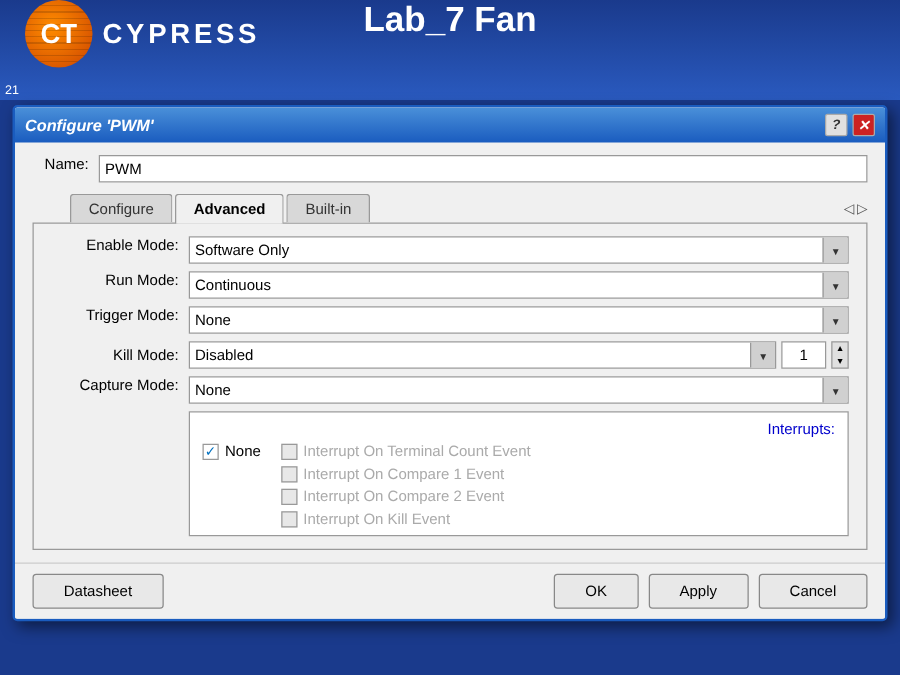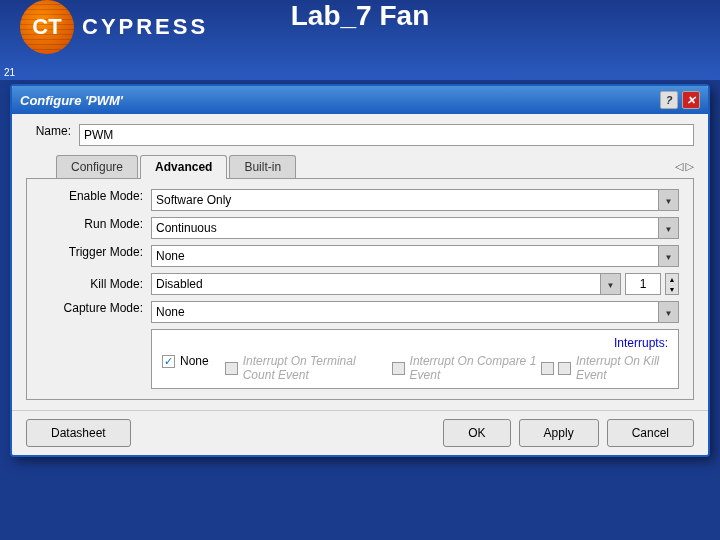--- a/index.html
+++ b/index.html
@@ -318,23 +318,22 @@
       display: flex;
       gap: 16px;
     }
     .interrupts-left {
       display: flex;
       flex-direction: column;
       gap: 4px;
     }
     .interrupts-right {
       display: flex;
-      flex-direction: row;
+      flex-direction: column;
       gap: 4px;
-      font-style: italic;
     }
     .checkbox-row {
       display: flex;
       align-items: center;
       gap: 5px;
       font-size: 12px;
     }
     .checkbox {
       width: 13px;
       height: 13px;
@@ -488,20 +487,21 @@
               <div class="checkbox-row">
                 <div class="checkbox" style="background:#e8e8e8;"></div>
                 <span class="checkbox-label-disabled">Interrupt On Terminal Count Event</span>
               </div>
               <div class="checkbox-row">
                 <div class="checkbox" style="background:#e8e8e8;"></div>
                 <span class="checkbox-label-disabled">Interrupt On Compare 1 Event</span>
               </div>
               <div class="checkbox-row">
                 <div class="checkbox" style="background:#e8e8e8;"></div>
+                <span class="checkbox-label-disabled">Interrupt On Compare 2 Event</span>
               </div>
               <div class="checkbox-row">
                 <div class="checkbox" style="background:#e8e8e8;"></div>
                 <span class="checkbox-label-disabled">Interrupt On Kill Event</span>
               </div>
             </div>
           </div>
         </div>
       </div>
     </div>

